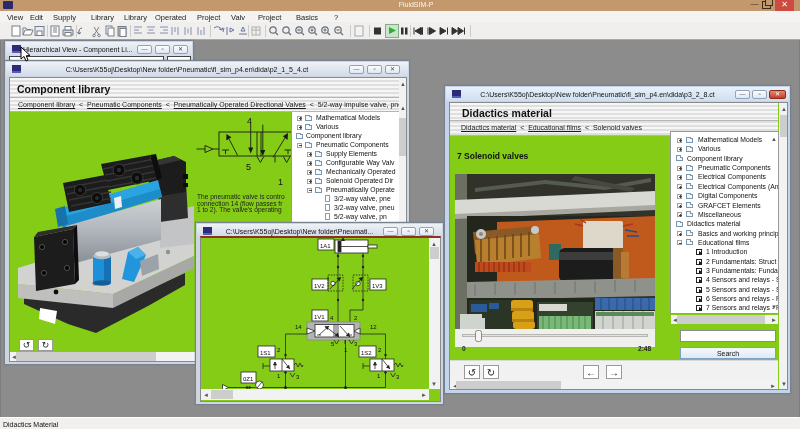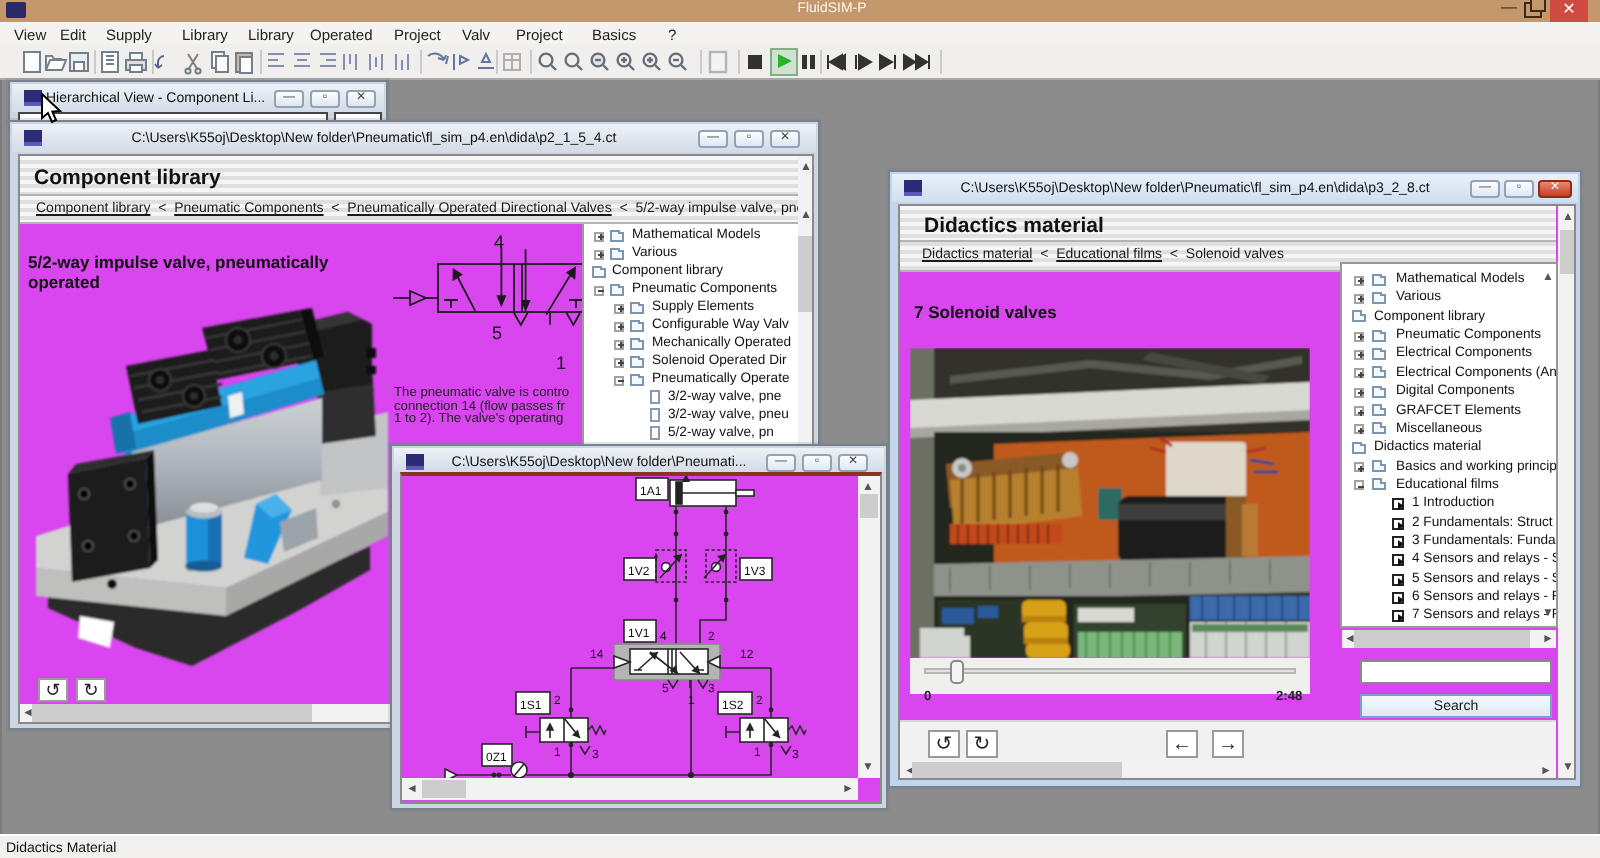--- a/index.html
+++ b/index.html
@@ -18,21 +18,21 @@
 #toolbar{left:0;top:22px;width:800px;height:18px;background:#f1efed;border-bottom:1px solid #a8a8a8;}
 #statusbar{left:0;top:417px;width:800px;height:12px;background:#f1f0ef;border-top:1px solid #fff;font-size:7px;color:#111;}
 #statusbar span{position:absolute;left:3px;top:3px;}
 
 .win{border:1px solid #77828e;box-shadow:0 0 0 1px rgba(110,120,130,.2);}
 .tbar{position:absolute;left:1px;top:1px;right:1px;height:14px;font-size:7px;color:#111;}
 .tbar .ttl{position:absolute;top:3px;left:20px;right:60px;height:10px;line-height:9px;text-align:center;white-space:nowrap;overflow:hidden;}
 .wico{position:absolute;left:6px;top:3px;width:9px;height:8px;}
 .cbtn{position:absolute;top:3px;width:15px;height:9px;border:1px solid #93a3b5;border-radius:2px;background:linear-gradient(#fdfeff,#dde7f2);color:#444;font-size:6px;text-align:center;line-height:7px;}
 .cbtn.red{background:linear-gradient(#e98a6e,#c43c28);border-color:#8e2b1b;color:#fff;}
-.client{position:absolute;border:1px solid #8a8a8a;background:#d946ef;overflow:hidden;}
+.client{position:absolute;border:1px solid #8a8a8a;background:#84cc16;overflow:hidden;}
 .sbar{position:absolute;background:#f2f2f2;}
 .arr{position:absolute;color:#555;font-size:6px;line-height:6px;text-align:center;}
 .thumb{position:absolute;background:#cdcdcd;}
 
 .trow{position:absolute;white-space:nowrap;font-size:6.8px;color:#111;height:9px;}
 .eb{position:absolute;width:5px;height:5px;border:1px solid #a2a2a2;background:#fdfdfd;top:1.5px;}
 .eb::before{content:'';position:absolute;left:0.5px;top:1.5px;width:3px;height:1px;background:#444;}
 .eb.pl::after{content:'';position:absolute;left:1.5px;top:0.5px;width:1px;height:3px;background:#444;}
 .fold{position:absolute;width:7px;height:4.5px;border:1px solid #7d96b0;background:#f4f9fd;top:2px;}
 .fold::before{content:'';position:absolute;left:-1px;top:-2.5px;width:3px;height:1.5px;border:1px solid #7d96b0;border-bottom:none;background:#f4f9fd;}
@@ -173,21 +173,20 @@
     <div class="cbtn" style="right:26px;">▫</div>
     <div class="cbtn" style="right:8px;">✕</div>
   </div>
   <div class="client" id="mainclient" style="left:4px;top:16px;width:398px;height:285px;">
 
     <div class="abs" style="left:0;top:0;width:389px;height:33px;background:repeating-linear-gradient(#f6f6f6 0px,#f6f6f6 2px,#dfdfdf 2px,#dfdfdf 4px);"></div>
       <div class="h1" style="left:7px;top:5px;">Component library</div>
     <div class="hr" style="left:0px;top:19px;width:389px;"></div>
     <div class="crumbs" style="left:8px;top:23px;"><u>Component library</u> &nbsp;&lt;&nbsp; <u>Pneumatic Components</u> &nbsp;&lt;&nbsp; <u>Pneumatically Operated Directional Valves</u> &nbsp;&lt;&nbsp; 5/2-way impulse valve, pneumatic</div>
     <div class="hr" style="left:0px;top:33px;width:389px;"></div>
-    <div class="h2" style="left:4px;top:48px;">5/2-way impulse valve, pneumatically<br>operated</div>
 
     <div class="abs" id="photo1" style="left:0px;top:74px;width:188px;height:190px;">
     <svg width="188" height="190" viewBox="0 0 188 190">
       <defs>
         <linearGradient id="met" x1="0" y1="0" x2="0" y2="1">
           <stop offset="0" stop-color="#cdd1d5"></stop>
               <stop offset=".45" stop-color="#b2b8be"></stop>
               <stop offset="1" stop-color="#878d93"></stop>
         </linearGradient>
         <filter id="blur1">

